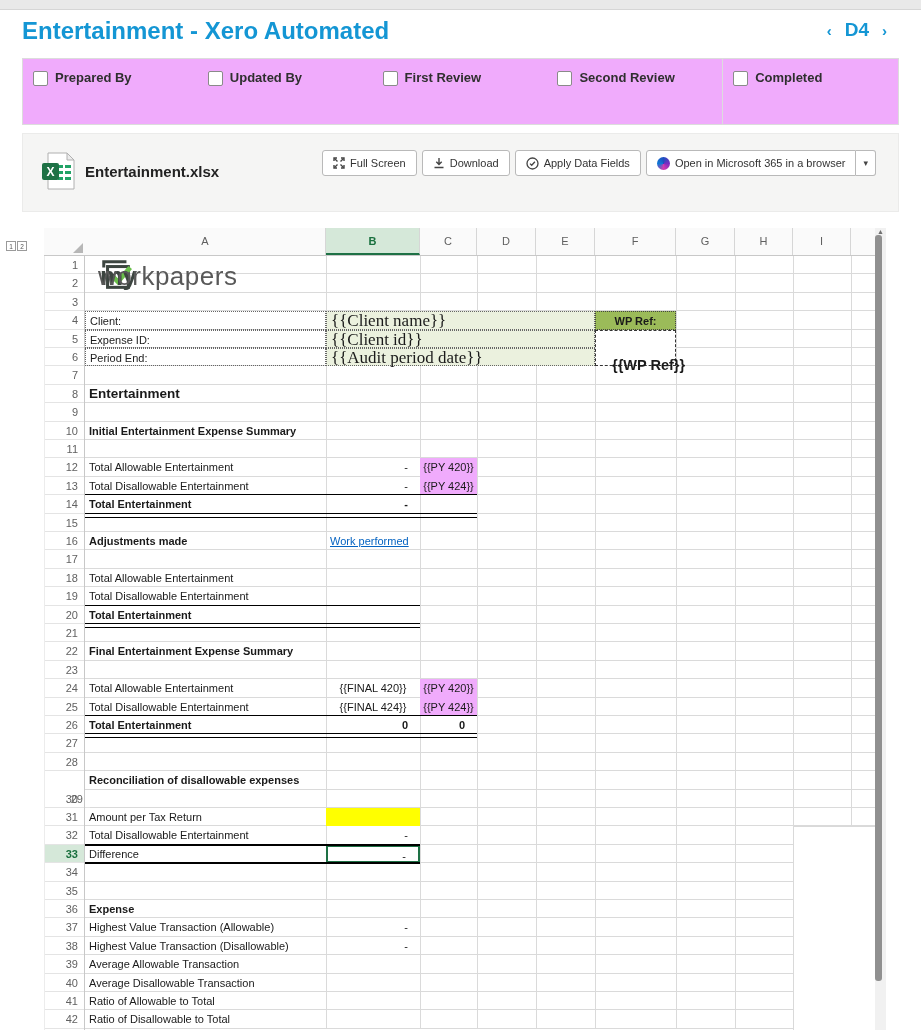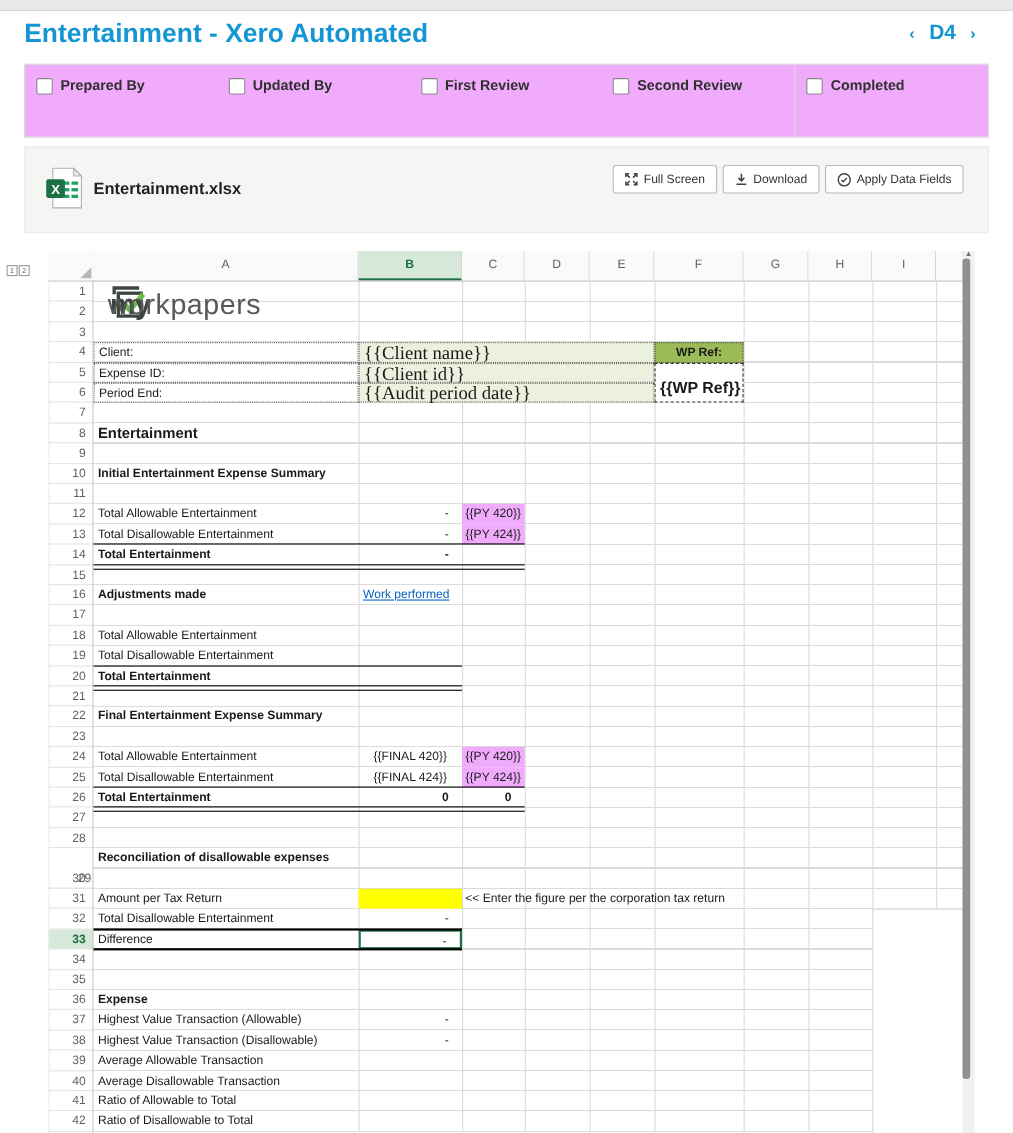--- a/index.html
+++ b/index.html
@@ -56,21 +56,21 @@
   .cell.ph{text-align:center;padding:0 1px;}
   .cell.ph-serif{font-family:"Liberation Serif",serif;font-size:17px;}
   .cell.greenbg{background:#ebf1de;}
   .cell.gray{background:#f0abfc;text-align:center;padding:0 1px;}
   .cell.link{color:#0563c1;text-decoration:underline;cursor:pointer;}
   .cell.yellow{background:#ffff00;}
   .cell.note{padding-left:3px;}
   .cell.dot{border:1px dotted #666;}
   .cell.wp-hdr{background:#9bbb59;text-align:center;font-weight:600;border:1px dotted #444;}
   .cell.wp-ref{background:#fff;font-size:14.5px;font-weight:700;text-align:center;line-height:36.8px;
-    border:1px dashed #333;padding:4px;}
+    border:1px dashed #333;padding:16px;}
   .cell.selected{border:2px solid #1e7145;background:#fff;}
   .rule1{background:#000;z-index:2;}
   .rule2{border-top:1px solid #000;border-bottom:1px solid #000;background:transparent;z-index:2;}
   .ruleb{background:#000;z-index:2;}
   
   #logo{left:100px;top:30px;height:36px;display:flex;align-items:center;gap:9px;z-index:4;}
   #logo *{position:static;}
   #logo .my{font-size:26px;font-weight:700;color:#3c4540;letter-spacing:-0.5px;}
   #logo .rest{font-size:26px;font-weight:300;color:#585858;letter-spacing:0.5px;margin-left:-2px;}
   
@@ -150,20 +150,29 @@
       </svg>
       <span>Download</span>
     </button>
     <button class="btn">
       <svg width="13" height="13" viewBox="0 0 13 13">
         <circle cx="6.5" cy="6.5" r="5.5" stroke="#444" stroke-width="1.3" fill="none"></circle>
         <path d="M4 6.6l1.7 1.7 3.2-3.6" stroke="#444" stroke-width="1.3" fill="none"></path>
       </svg>
       <span>Apply Data Fields</span>
     </button>
+    <span class="btn-group">
+      <button class="btn main">
+        <span class="m365"></span>
+        <span>Open in Microsoft 365 in a browser</span>
+      </button>
+      <button class="btn caret">
+        <span>▾</span>
+      </button>
+    </span>
   </div>
 </div>
 
 <div id="sheet">
 
   <span class="outline-btn" style="left:6px;top:13px;">1</span>
   <span class="outline-btn" style="left:17px;top:13px;">2</span>
 
   <div id="logo">
     <svg width="34" height="34" viewBox="0 0 36 36">
@@ -282,21 +291,20 @@
     <div class="cell ph" style="left: 326px; top: 469.6px; width: 94px; height: 18.4px;">{{FINAL 424}}</div>
     <div class="cell gray" style="left: 420px; top: 469.6px; width: 57px; height: 18.4px;">{{PY 424}}</div>
     <div class="rule1" style="left: 85px; top: 487px; width: 392px; height: 1px;"></div>
     <div class="cell bold" style="left: 85px; top: 488px; width: 241px; height: 18.4px;">Total Entertainment</div>
     <div class="cell num bold" style="left: 326px; top: 488px; width: 94px; height: 18.4px;">0</div>
     <div class="cell num bold" style="left: 420px; top: 488px; width: 57px; height: 18.4px;">0</div>
     <div class="rule2" style="left: 85px; top: 505.4px; width: 392px; height: 5px;"></div>
     <div class="cell bold" style="left: 85px; top: 543.2px; width: 241px; height: 18.4px;">Reconciliation of disallowable expenses</div>
     <div class="cell " style="left: 85px; top: 580px; width: 241px; height: 18.4px;">Amount per Tax Return</div>
     <div class="cell yellow" style="left: 326px; top: 580px; width: 94px; height: 18.4px;"></div>
-    <div class="cell note" style="left: 420px; top: 580px; width: 256px; height: 18.4px;">&lt;&lt; Enter the figure per the corporation tax return</div>
     <div class="cell " style="left: 85px; top: 598.4px; width: 241px; height: 18.4px;">Total Disallowable Entertainment</div>
     <div class="cell num" style="left: 326px; top: 598.4px; width: 94px; height: 18.4px;">-</div>
     <div class="cell " style="left: 85px; top: 616.8px; width: 241px; height: 18.4px;">Difference</div>
     <div class="cell num selected" style="left: 326px; top: 616.8px; width: 94px; height: 18.4px;">-</div>
     <div class="ruleb" style="left: 85px; top: 615.8px; width: 335px; height: 2px;"></div>
     <div class="ruleb" style="left: 85px; top: 634.2px; width: 335px; height: 2px;"></div>
     <div class="cell bold" style="left: 85px; top: 672px; width: 241px; height: 18.4px;">Expense</div>
     <div class="cell " style="left: 85px; top: 690.4px; width: 241px; height: 18.4px;">Highest Value Transaction (Allowable)</div>
     <div class="cell num" style="left: 326px; top: 690.4px; width: 94px; height: 18.4px;">-</div>
     <div class="cell " style="left: 85px; top: 708.8px; width: 241px; height: 18.4px;">Highest Value Transaction (Disallowable)</div>

